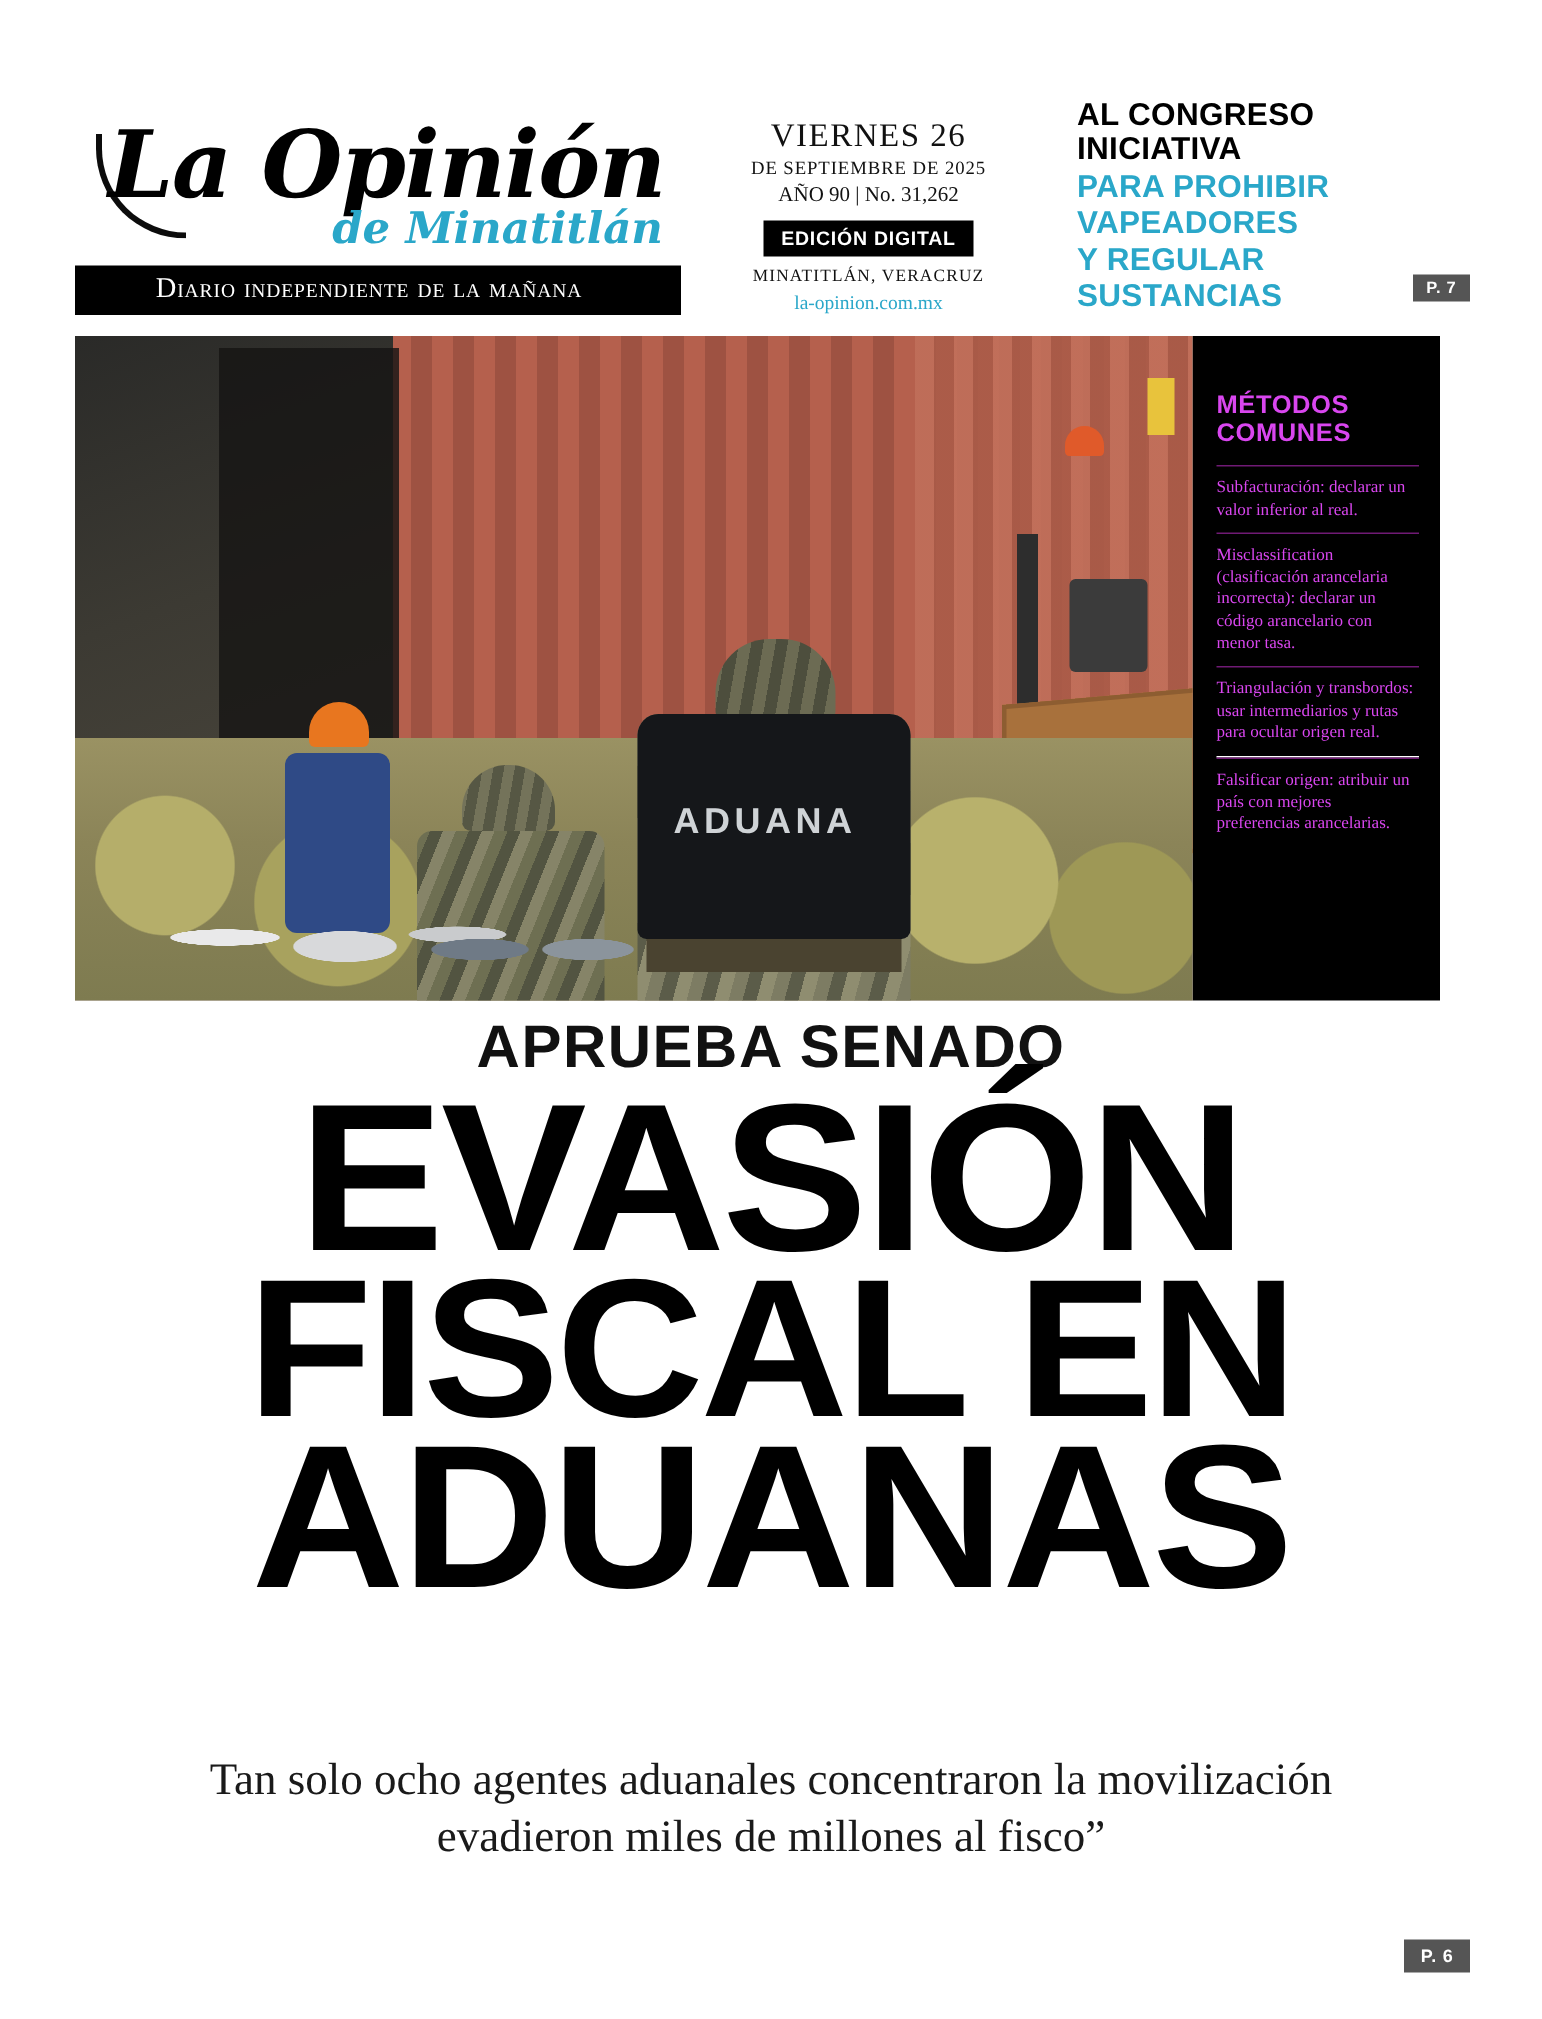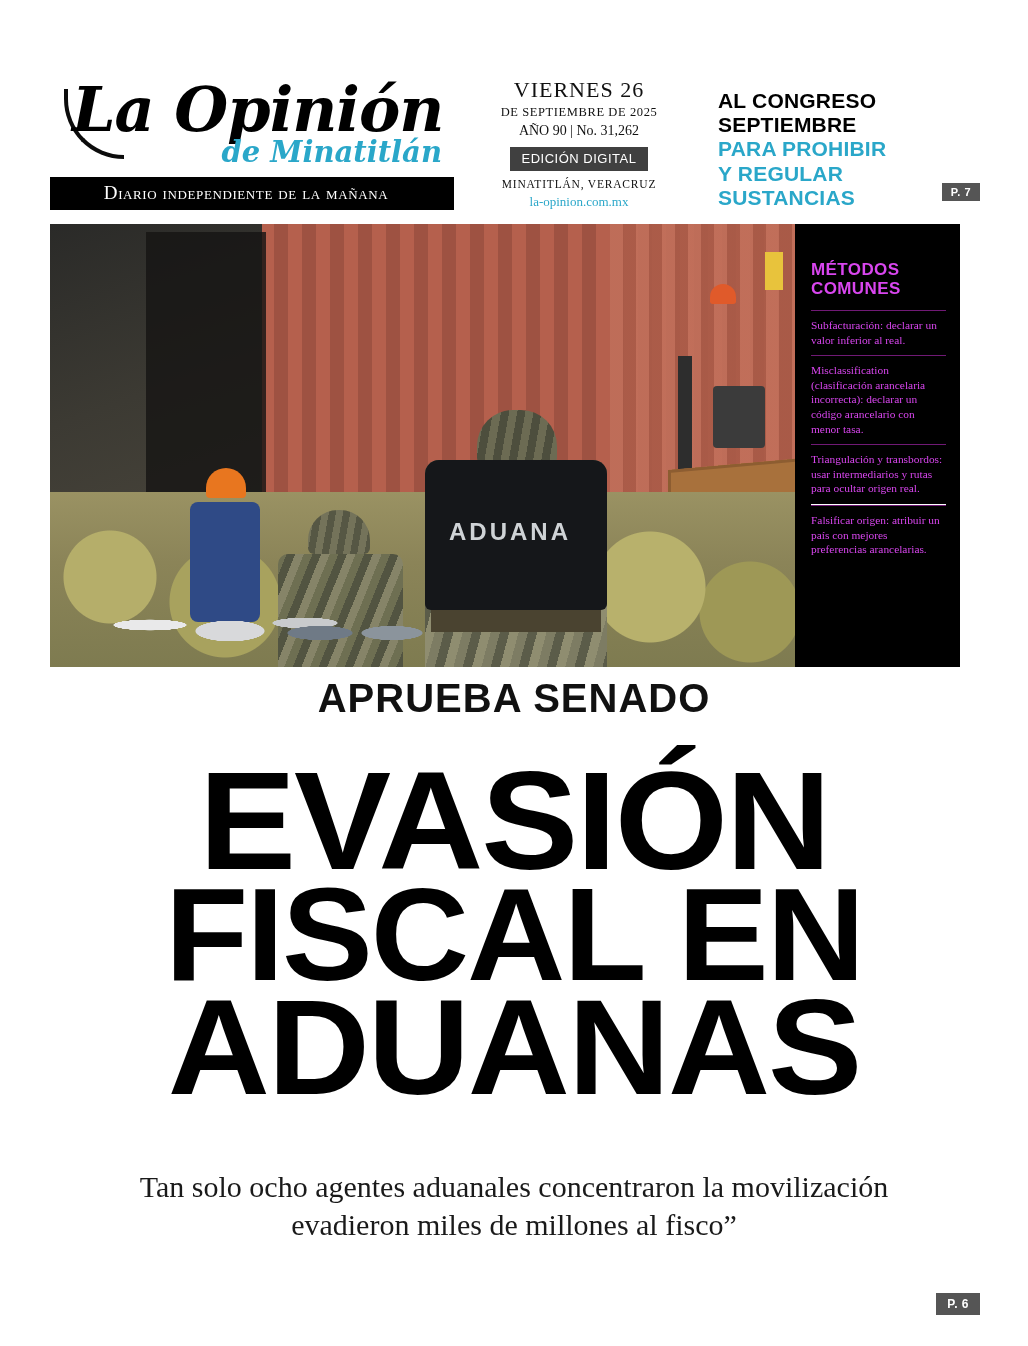--- a/index.html
+++ b/index.html
@@ -92,24 +92,24 @@
     margin-top: 2px;
   }
   .date-year {
     font-size: 14px;
     color: #111;
     margin-top: 3px;
   }
   .edicion {
     display: inline-block;
     margin-top: 8px;
-    background: #404040;
+    background: #000000;
     color: #fff;
     font-family: "Liberation Sans", sans-serif;
-    font-weight: normal;
+    font-weight: bold;
     font-size: 13px;
     letter-spacing: 0.5px;
     padding: 4px 12px 5px 12px;
   }
   .city {
     font-size: 11.5px;
     letter-spacing: 0.8px;
     margin-top: 7px;
     color: #111;
   }
@@ -229,21 +229,21 @@
     position: absolute; left: 228px; top: 330px; width: 125px; height: 210px;
     background: repeating-linear-gradient(112deg,#6e6f52 0 8px,#525441 8px 16px,#868468 16px 24px);
     border-radius: 10px 10px 0 0;
   }
   .ph-soldier-a:before {
     content:""; position:absolute; left: 30px; top: -44px; width: 62px; height: 44px;
     background: repeating-linear-gradient(100deg,#74735a 0 7px,#565744 7px 14px);
     border-radius: 30px 30px 6px 6px;
   }
   .ph-soldier-b {
-    position: absolute; left: 375px; top: 236px; width: 182px; height: 330px;
+    position: absolute; left: 375px; top: 252px; width: 182px; height: 330px;
     background: repeating-linear-gradient(105deg,#7d7c63 0 9px,#5b5c49 9px 18px,#8f8d70 18px 27px);
     border-radius: 14px 14px 0 0;
   }
   .ph-soldier-b .torso {
     position: absolute; left: 0; top: 0; width: 182px; height: 150px;
     background:#15171a; border-radius: 14px 14px 6px 6px;
   }
   .ph-soldier-b .aduana {
     position: absolute; left: 24px; top: 58px;
     font-family:"Liberation Sans", sans-serif;
@@ -306,21 +306,21 @@
     width: 1028px;
     text-align: center;
     font-family: "Liberation Sans", sans-serif;
     font-weight: bold;
     font-size: 40px;
     letter-spacing: 1px;
     color: #111;
   }
   .headline {
     position: absolute;
-    left: 48px; top: 762px;
+    left: 48px; top: 726px;
     width: 932px;
     text-align: center;
     font-family: "Liberation Sans", sans-serif;
     font-weight: bold;
     color: #000;
   }
   .hl-line {
     font-size: 137px;
     line-height: 0.84;
     letter-spacing: -2px;
@@ -371,22 +371,23 @@
       <div class="date-main">VIERNES 26</div>
       <div class="date-sub">DE SEPTIEMBRE DE 2025</div>
       <div class="date-year">AÑO 90  |  No. 31,262</div>
       <div class="edicion">EDICIÓN DIGITAL</div>
       <div class="city">MINATITLÁN, VERACRUZ</div>
       <div class="weburl">la-opinion.com.mx</div>
     </div>
 
     <div class="promo-block">
       <div class="promo-kicker">AL CONGRESO</div>
-      <div class="promo-kicker">SEPTIEMBRE</div>
+      <div class="promo-kicker">INICIATIVA</div>
       <div class="promo-main">PARA PROHIBIR</div>
+      <div class="promo-main">VAPEADORES</div>
       <div class="promo-main">Y REGULAR</div>
       <div class="promo-main">SUSTANCIAS</div>
       <div class="promo-page">P. 7</div>
     </div>
   </div>
 
   <div class="hero">
 
     <div class="photo">
       <div class="ph-sky"></div>

